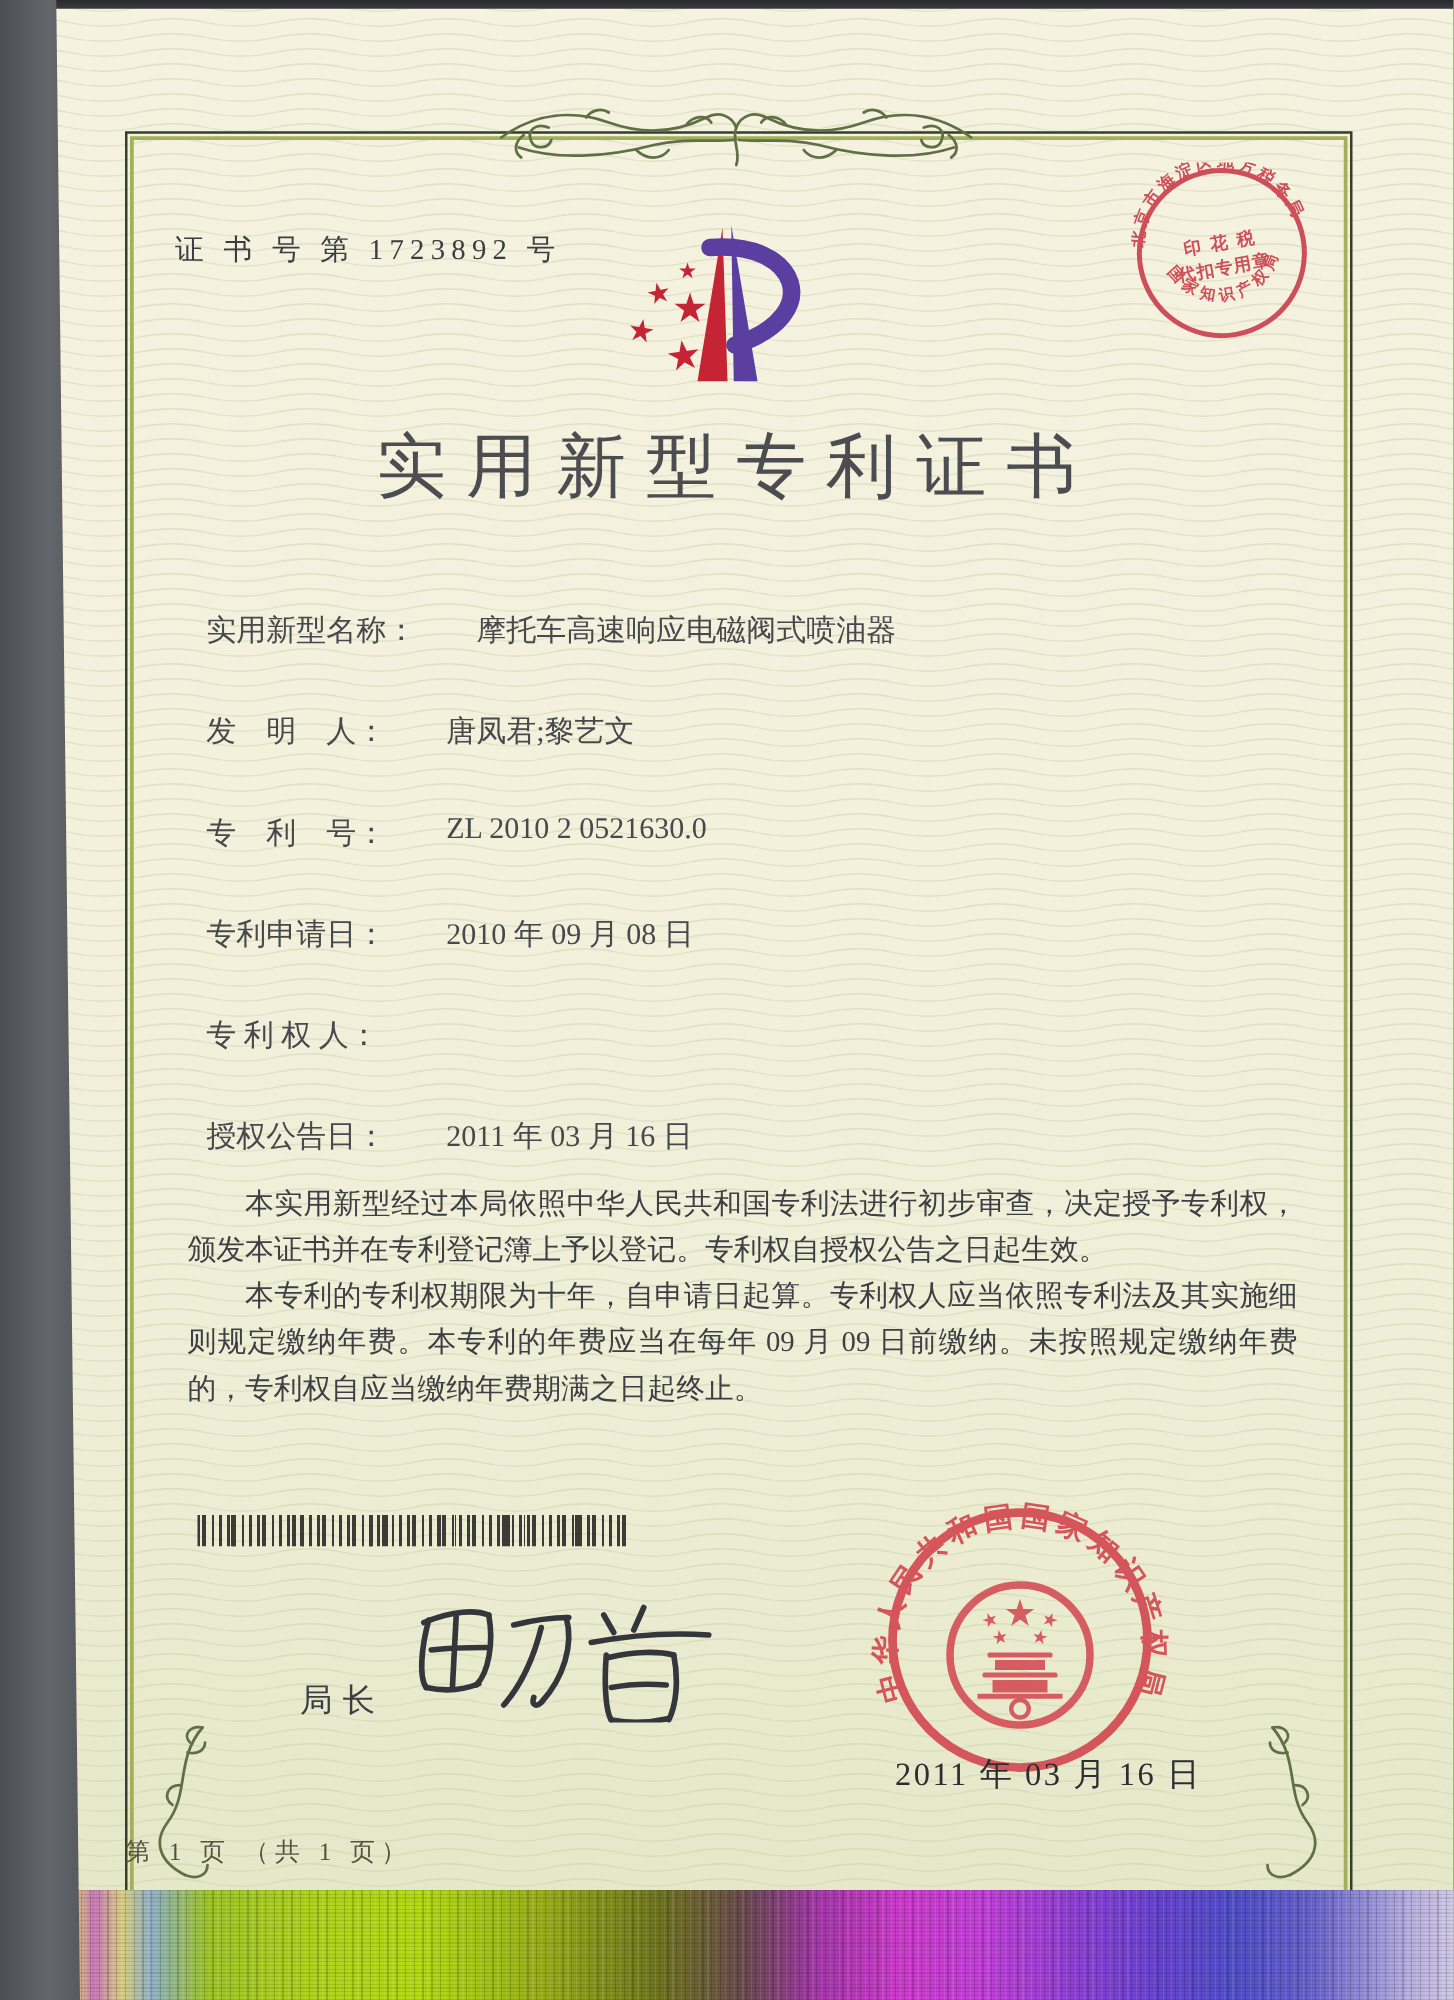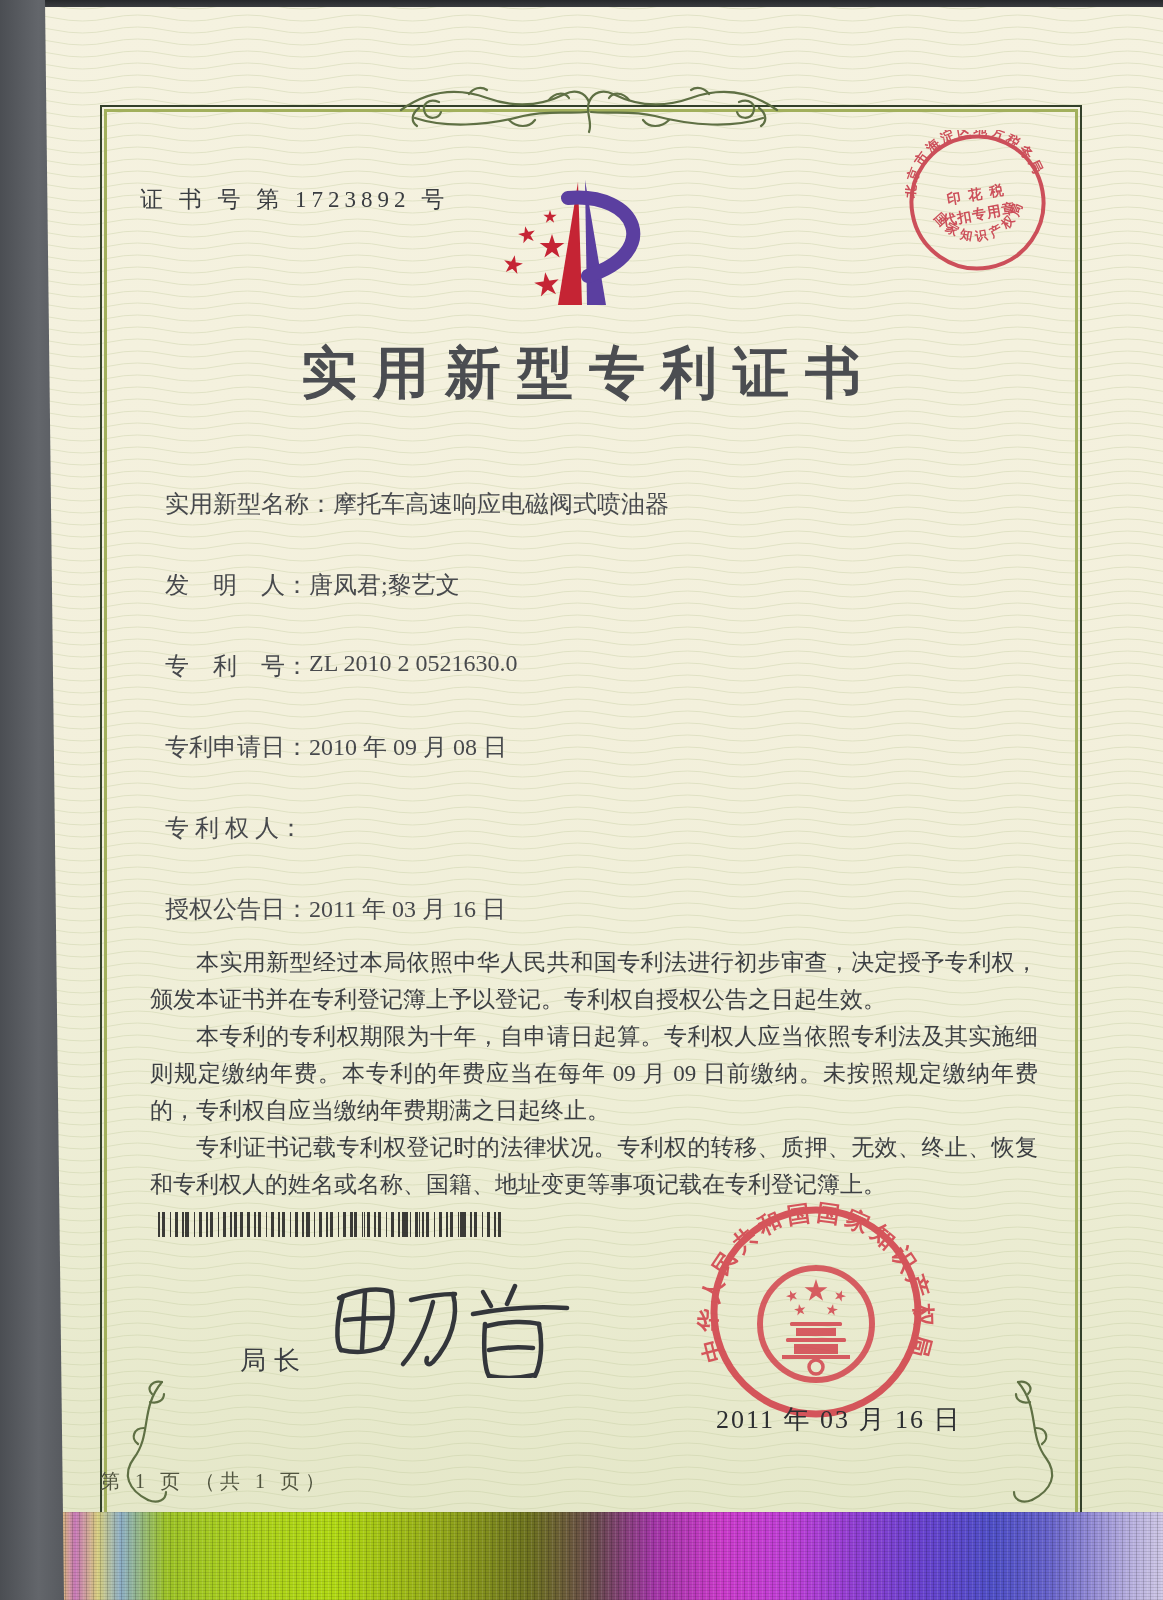--- a/index.html
+++ b/index.html
@@ -19,23 +19,23 @@
   .flourish-top{position:absolute;left:389px;top:78px;z-index:3;}
   .corner-curl{position:absolute;z-index:3;}
   .curl-bl{left:104px;top:1378px;}
   .curl-br{left:996px;top:1378px;transform:scaleX(-1);}
   
   .cert-no{position:absolute;left:140px;top:184px;z-index:4;
     font-size:23px;letter-spacing:5px;color:#3a3d41;}
   .logo{position:absolute;left:498px;top:172px;z-index:4;}
   .tax-stamp{position:absolute;left:905px;top:130px;z-index:5;opacity:.92;}
   .doc-title{position:absolute;left:100px;top:336px;width:978px;z-index:4;
-    text-align:center;font-size:56px;letter-spacing:16px;color:#4b4d51;font-weight:700;}
+    text-align:center;font-size:56px;letter-spacing:16px;color:#4b4d51;font-weight:400;}
   .fields{position:absolute;left:165px;top:488px;width:880px;z-index:4;}
-  .field-row{height:81px;font-size:24px;color:#47494d;display:flex;align-items:flex-start;}
+  .field-row{height:81px;font-size:24px;color:#47494d;display:flex;align-items:flex-start;gap:48px;}
   .field-label{white-space:pre;}
   .field-value{white-space:pre;}
   .paragraphs{position:absolute;left:150px;top:944px;width:888px;z-index:4;
     font-size:23px;line-height:37px;color:#3c3f43;text-align:justify;}
   .paragraphs p{margin:0;text-indent:2em;}
   .barcode{position:absolute;left:158px;top:1212px;width:346px;height:25px;z-index:4;opacity:.85;
     background:
       repeating-linear-gradient(90deg,#1d1d1d 0 2px,transparent 2px 4px,#1d1d1d 4px 7px,transparent 7px 12px,#1d1d1d 12px 13px,transparent 13px 17px,#1d1d1d 17px 20px,transparent 20px 24px),
       repeating-linear-gradient(90deg,transparent 0 27px,#1d1d1d 27px 30px,transparent 30px 41px,#1d1d1d 41px 42px,transparent 42px 55px);
   }
@@ -182,21 +182,20 @@
     </div>
     <div class="field-row">
       <span class="field-label">授权公告日：</span>
         <span class="field-value">2011 年 03 月 16 日</span>
     </div>
   </div>
 
   <div class="paragraphs">
     <p>本实用新型经过本局依照中华人民共和国专利法进行初步审查，决定授予专利权，颁发本证书并在专利登记簿上予以登记。专利权自授权公告之日起生效。</p>
     <p>本专利的专利权期限为十年，自申请日起算。专利权人应当依照专利法及其实施细则规定缴纳年费。本专利的年费应当在每年 09 月 09 日前缴纳。未按照规定缴纳年费的，专利权自应当缴纳年费期满之日起终止。</p>
-    <p>专利证书记载专利权登记时的法律状况。专利权的转移、质押、无效、终止、恢复和专利权人的姓名或名称、国籍、地址变更等事项记载在专利登记簿上。</p>
   </div>
 
   <div class="barcode"></div>
 
   <div class="signer-title">局长</div>
   <svg class="signature" width="270" height="120" viewBox="0 0 270 120" aria-label="田力普">
     <g stroke="#33363b" stroke-width="4.5" fill="none" stroke-linecap="round" stroke-linejoin="round">
       <path d="M 28 38 C 22 60 20 84 26 92"></path>
       <path d="M 24 40 C 48 30 66 30 76 34"></path>
       <path d="M 76 34 C 80 56 76 80 66 90"></path>

